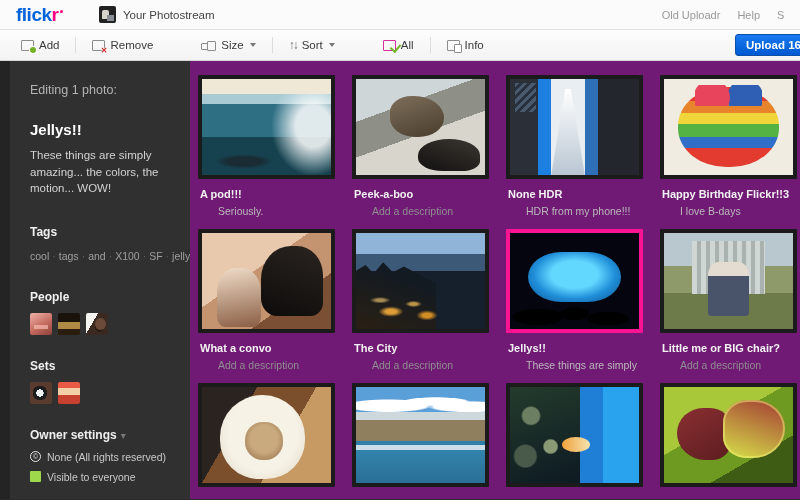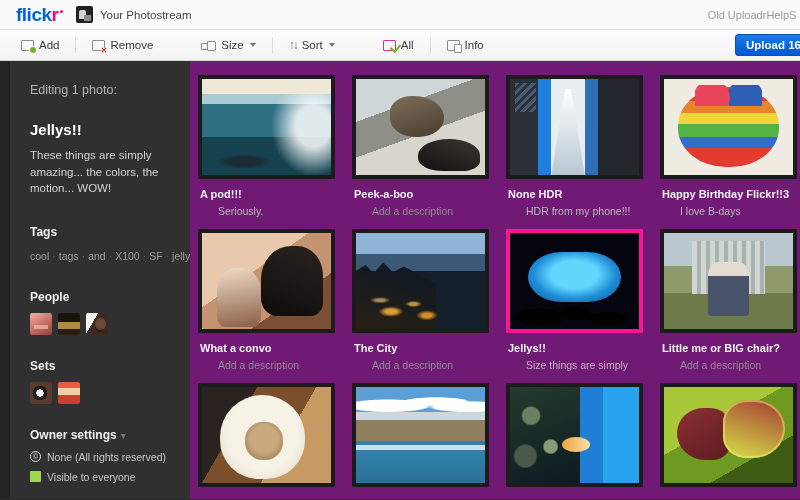--- a/index.html
+++ b/index.html
@@ -36,21 +36,21 @@
     background: #ff0084;
     border-radius: 50%;
     display: inline-block;
     margin-left: 1.5px;
     position: relative;
     top: -8px;
   }
   .stream-link {
     display: flex;
     align-items: center;
-    margin-left: 13px;
+    margin-left: 36px;
     cursor: pointer;
   }
   .stream-thumb {
     width: 17px; height: 17px;
     border-radius: 2px;
     background: #222;
     margin-right: 7px;
     position: relative;
     overflow: hidden;
     flex: none;
@@ -73,21 +73,22 @@
   .stream-label {
     font-size: 11.5px;
     color: #444;
   }
   .header-right {
     position: absolute;
     right: 0; top: 0;
     height: 30px;
     display: flex;
     align-items: center;
-    padding-right: 4px;
+    gap: 17px;
+    padding-right: 16px;
   }
   .header-right a {
     font-size: 11px;
     color: #999;
     text-decoration: none;
     cursor: pointer;
     white-space: nowrap;
   }
   .header-right a.clipped {
     overflow: hidden;
@@ -627,21 +628,21 @@
             <div class="inner img-city"></div>
           </div>
           <div class="cap-title">The City</div>
           <div class="cap-desc">Add a description</div>
         </div>
         <div class="cell">
           <div class="ph selected">
             <div class="inner img-jelly"></div>
           </div>
           <div class="cap-title">Jellys!!</div>
-          <div class="cap-desc filled">Size things are simply</div>
+          <div class="cap-desc filled">These things are simply</div>
         </div>
         <div class="cell">
           <div class="ph">
             <div class="inner img-chair"></div>
           </div>
           <div class="cap-title">Little me or BIG chair?</div>
           <div class="cap-desc">Add a description</div>
         </div>
         <div class="cell">
           <div class="ph">

